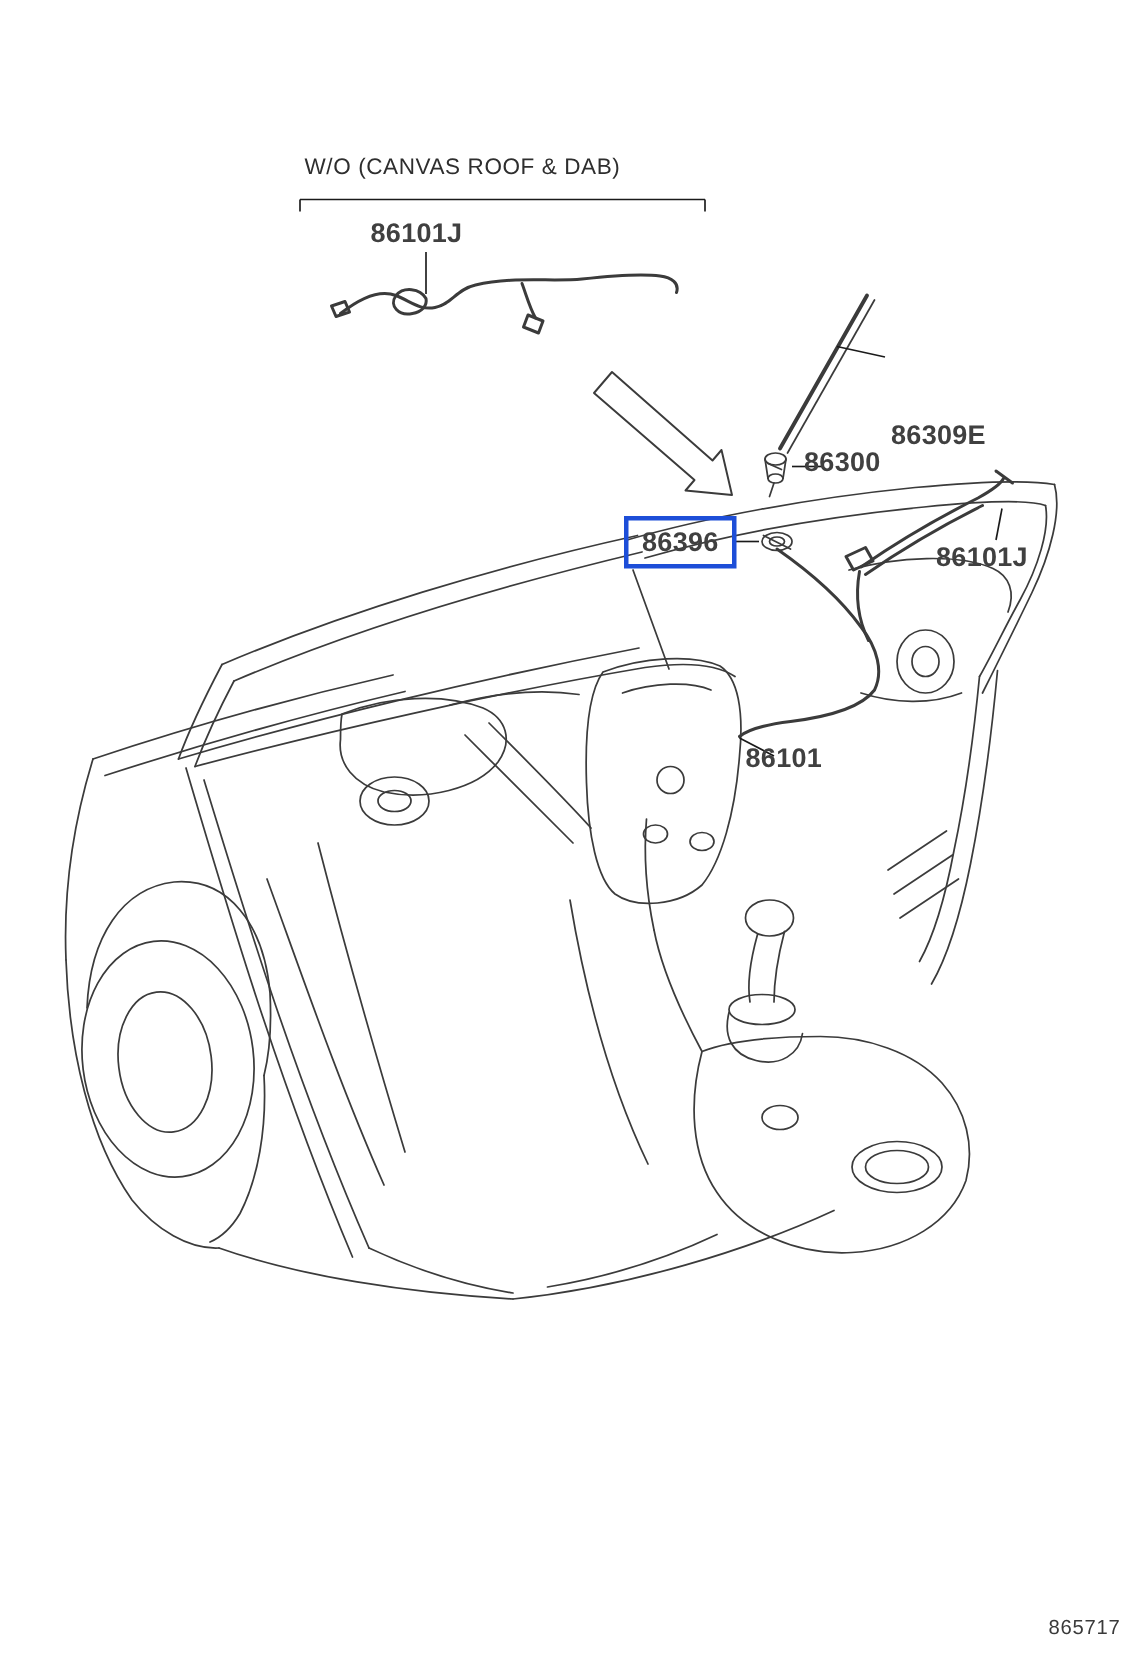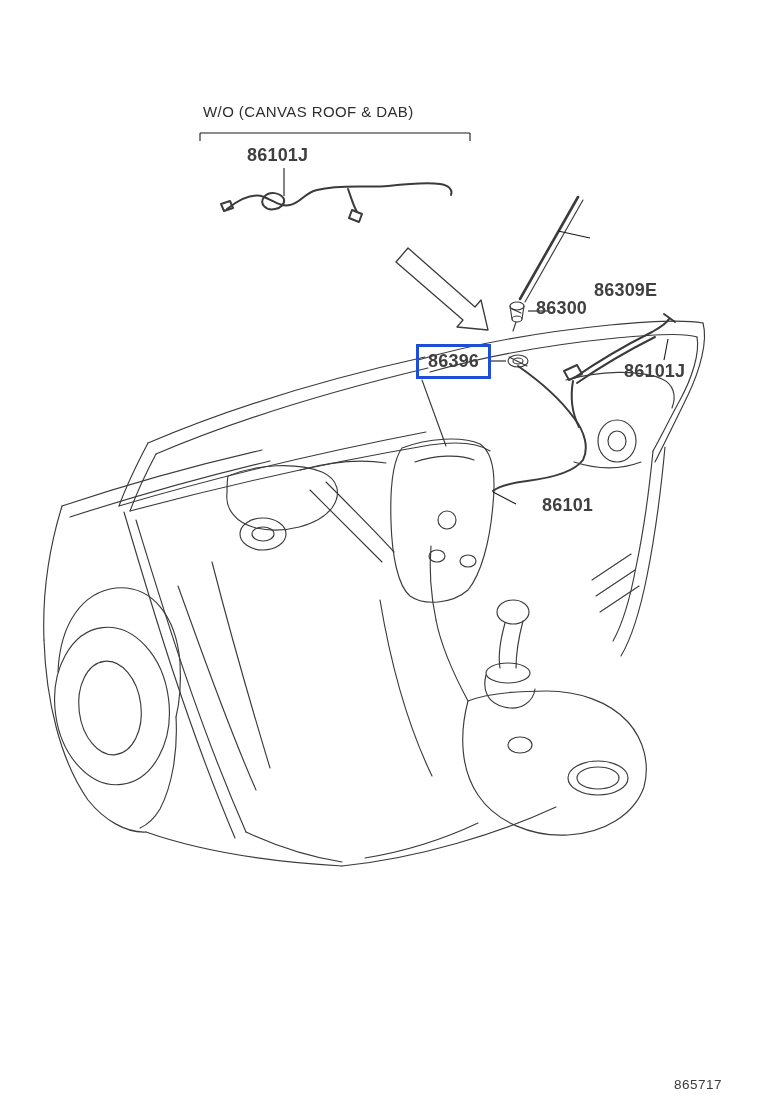--- a/index.html
+++ b/index.html
@@ -152,17 +152,17 @@
   <div class="lbl" style="left:247px; top:146px;">86101J</div>
 
   <div class="lbl" style="left:594px; top:239px;margin-top:42px;">86309E</div>
 
   <div class="lbl" style="left:536px; top:299px;">86300</div>
 
   <div class="lbl boxed" style="left:416px; top:344px;">86396</div>
 
   <div class="lbl" style="left:624px; top:362px;">86101J</div>
 
-  <div class="lbl" style="left:542px; top:496px;">86101</div>
+  <div class="lbl" style="left:497px; top:496px;">86101</div>
 
-  <div class="code" style="left:674px; top:1078px;">865717</div>
+  <div class="code" style="left:699px; top:1078px;">865717</div>
 
 </div>
 
 </body></html>

